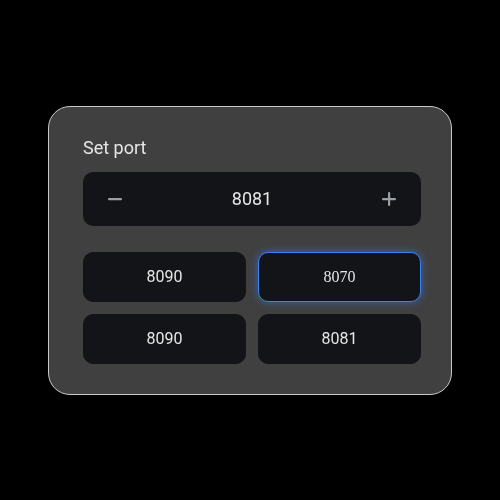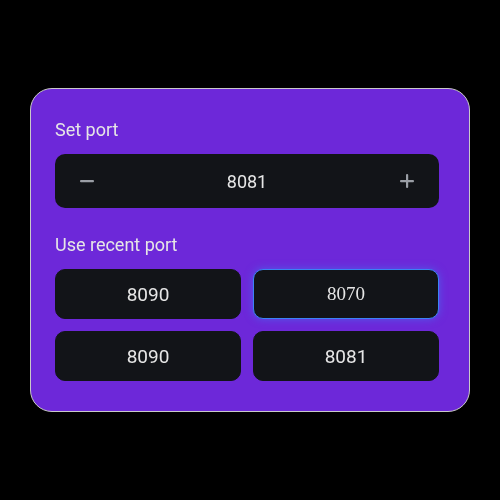--- a/index.html
+++ b/index.html
@@ -5,25 +5,25 @@
     * { box-sizing: border-box; margin: 0; padding: 0; }
     html, body { width: 500px; height: 500px; }
     body {
       background: #000;
       display: flex;
       align-items: center;
       justify-content: center;
       font-family: -apple-system, BlinkMacSystemFont, "Segoe UI", Roboto, sans-serif;
     }
     .panel {
-      width: 440px;
-      background: #6d28d9;
+      width: 404px;
+      background: #404040;
       border: 1px solid #c9c9c9;
       border-radius: 22px;
-      padding: 30px 30px 30px 24px;
+      padding: 30px 30px 30px 34px;
     }
     .section-label {
       color: #e6e6e6;
       font-size: 18px;
       font-weight: 400;
       margin-bottom: 14px;
     }
     .stepper {
       display: flex;
       align-items: center;
@@ -58,21 +58,21 @@
     }
     .recent-btn {
       background: #121418;
       border: 1px solid #121418;
       border-radius: 10px;
       height: 50px;
       display: flex;
       align-items: center;
       justify-content: center;
       color: #e6e6e6;
-      font-size: 19px;
+      font-size: 16px;
       cursor: pointer;
     }
     .recent-btn.selected {
       border: 1.5px solid #3b82f6;
       box-shadow: 0 0 8px rgba(59,130,246,0.55);
       font-family: Liberation Serif, serif;
     }
   </style>
 </head>
 <body>
@@ -93,21 +93,20 @@
     <div class="stepper-btn">
       <span>
         <svg width="16" height="16" viewBox="0 0 16 16">
             <rect x="1" y="7" width="14" height="2.2" rx="1" fill="currentColor"></rect>
             <rect x="7" y="1" width="2.2" height="14" rx="1" fill="currentColor"></rect>
           </svg>
       </span>
     </div>
   </div>
 
-  <div class="section-label">Use recent port</div>
 
   <div class="recent-grid">
     <div class="recent-btn">8090</div>
     <div class="recent-btn selected">8070</div>
     <div class="recent-btn">8090</div>
     <div class="recent-btn">8081</div>
   </div>
 
 </div>
 

